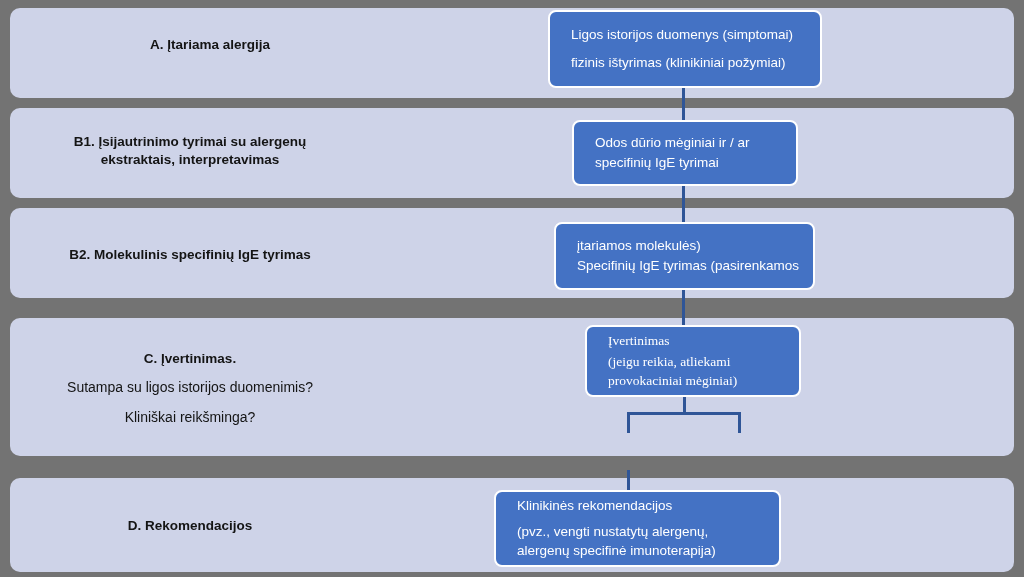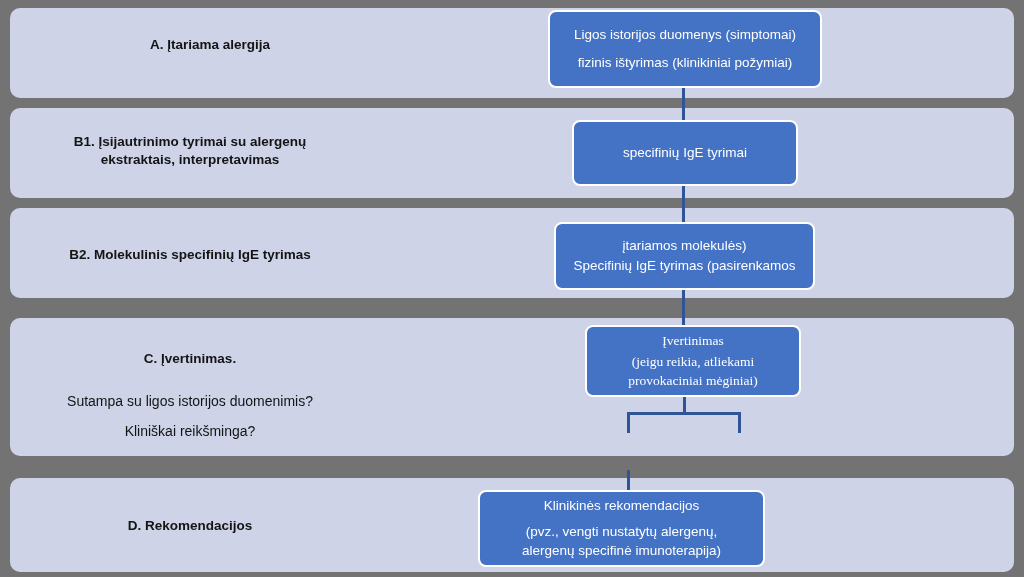--- a/index.html
+++ b/index.html
@@ -48,26 +48,26 @@
   
   .node {
     position: absolute;
     box-sizing: border-box;
     background: #4472c4;
     border: 2.5px solid #ffffff;
     border-radius: 8px;
     color: #ffffff;
     display: flex;
     flex-direction: column;
-    align-items: center;
+    align-items: flex-start;
     justify-content: center;
     text-align: center;
     font-size: 13.5px;
     line-height: 1.45;
-    padding: 2px 8px;
+    padding: 2px 21px;
   }
   .node .ln { display: block; white-space: nowrap; }
   .node.small { font-size: 13.5px; }
 
   
   .conn-v {
     position: absolute;
     width: 2.5px;
     background: #2f5597;
   }
@@ -107,49 +107,50 @@
     <span class="ttl">B1. Įsijautrinimo tyrimai su alergenų</span>
     <span class="ttl">ekstraktais, interpretavimas</span>
   </div>
 
   <div class="stage-label" style="left:0px; top:246px; width:380px;">
     <span class="ttl">B2. Molekulinis specifinių IgE tyrimas</span>
   </div>
 
   <div class="stage-label" style="left:0px; top:350px; width:380px;">
     <span class="ttl">C. Įvertinimas.</span>
-    <span class="sub" style="margin-top:24px;">Sutampa su ligos istorijos duomenimis?</span>
+    <span class="sub" style="margin-top:10px;">Sutampa su ligos istorijos duomenimis?</span>
     <span class="sub" style="margin-top:12px;">Kliniškai reikšminga?</span>
   </div>
 
   <div class="stage-label" style="left:0px; top:517px; width:380px;">
     <span class="ttl">D. Rekomendacijos</span>
   </div>
 
   <div class="node" style="left:548px; top:10px; width:274px; height:78px;">
     <span class="ln">Ligos istorijos duomenys (simptomai)</span>
     <span class="ln" style="margin-top:8px;">fizinis ištyrimas (klinikiniai požymiai)</span>
   </div>
 
   <div class="node" style="left:572px; top:120px; width:226px; height:66px;">
+    <span class="ln">Odos dūrio mėginiai ir / ar</span>
     <span class="ln">specifinių IgE tyrimai</span>
   </div>
 
   <div class="node" style="left:554px; top:222px; width:261px; height:68px;">
     <span class="ln">įtariamos molekulės)</span>
     <span class="ln">Specifinių IgE tyrimas (pasirenkamos</span>
   </div>
 
   <div class="node" style="left:585px; top:325px; width:216px; height:72px;font-family:Liberation Serif, serif;">
     <span class="ln">Įvertinimas</span>
     <span class="ln" style="margin-top:1px;">(jeigu reikia, atliekami</span>
     <span class="ln">provokaciniai mėginiai)</span>
   </div>
 
 
 
-  <div class="node" style="left:478px; top:490px; width:287px; height:77px;">
+  <div class="node" style="left:494px; top:490px; width:287px; height:77px;">
     <span class="ln">Klinikinės rekomendacijos</span>
     <span class="ln" style="margin-top:6px;">(pvz., vengti nustatytų alergenų,</span>
     <span class="ln">alergenų specifinė imunoterapija)</span>
   </div>
 
 </div>
 
 </body></html>

